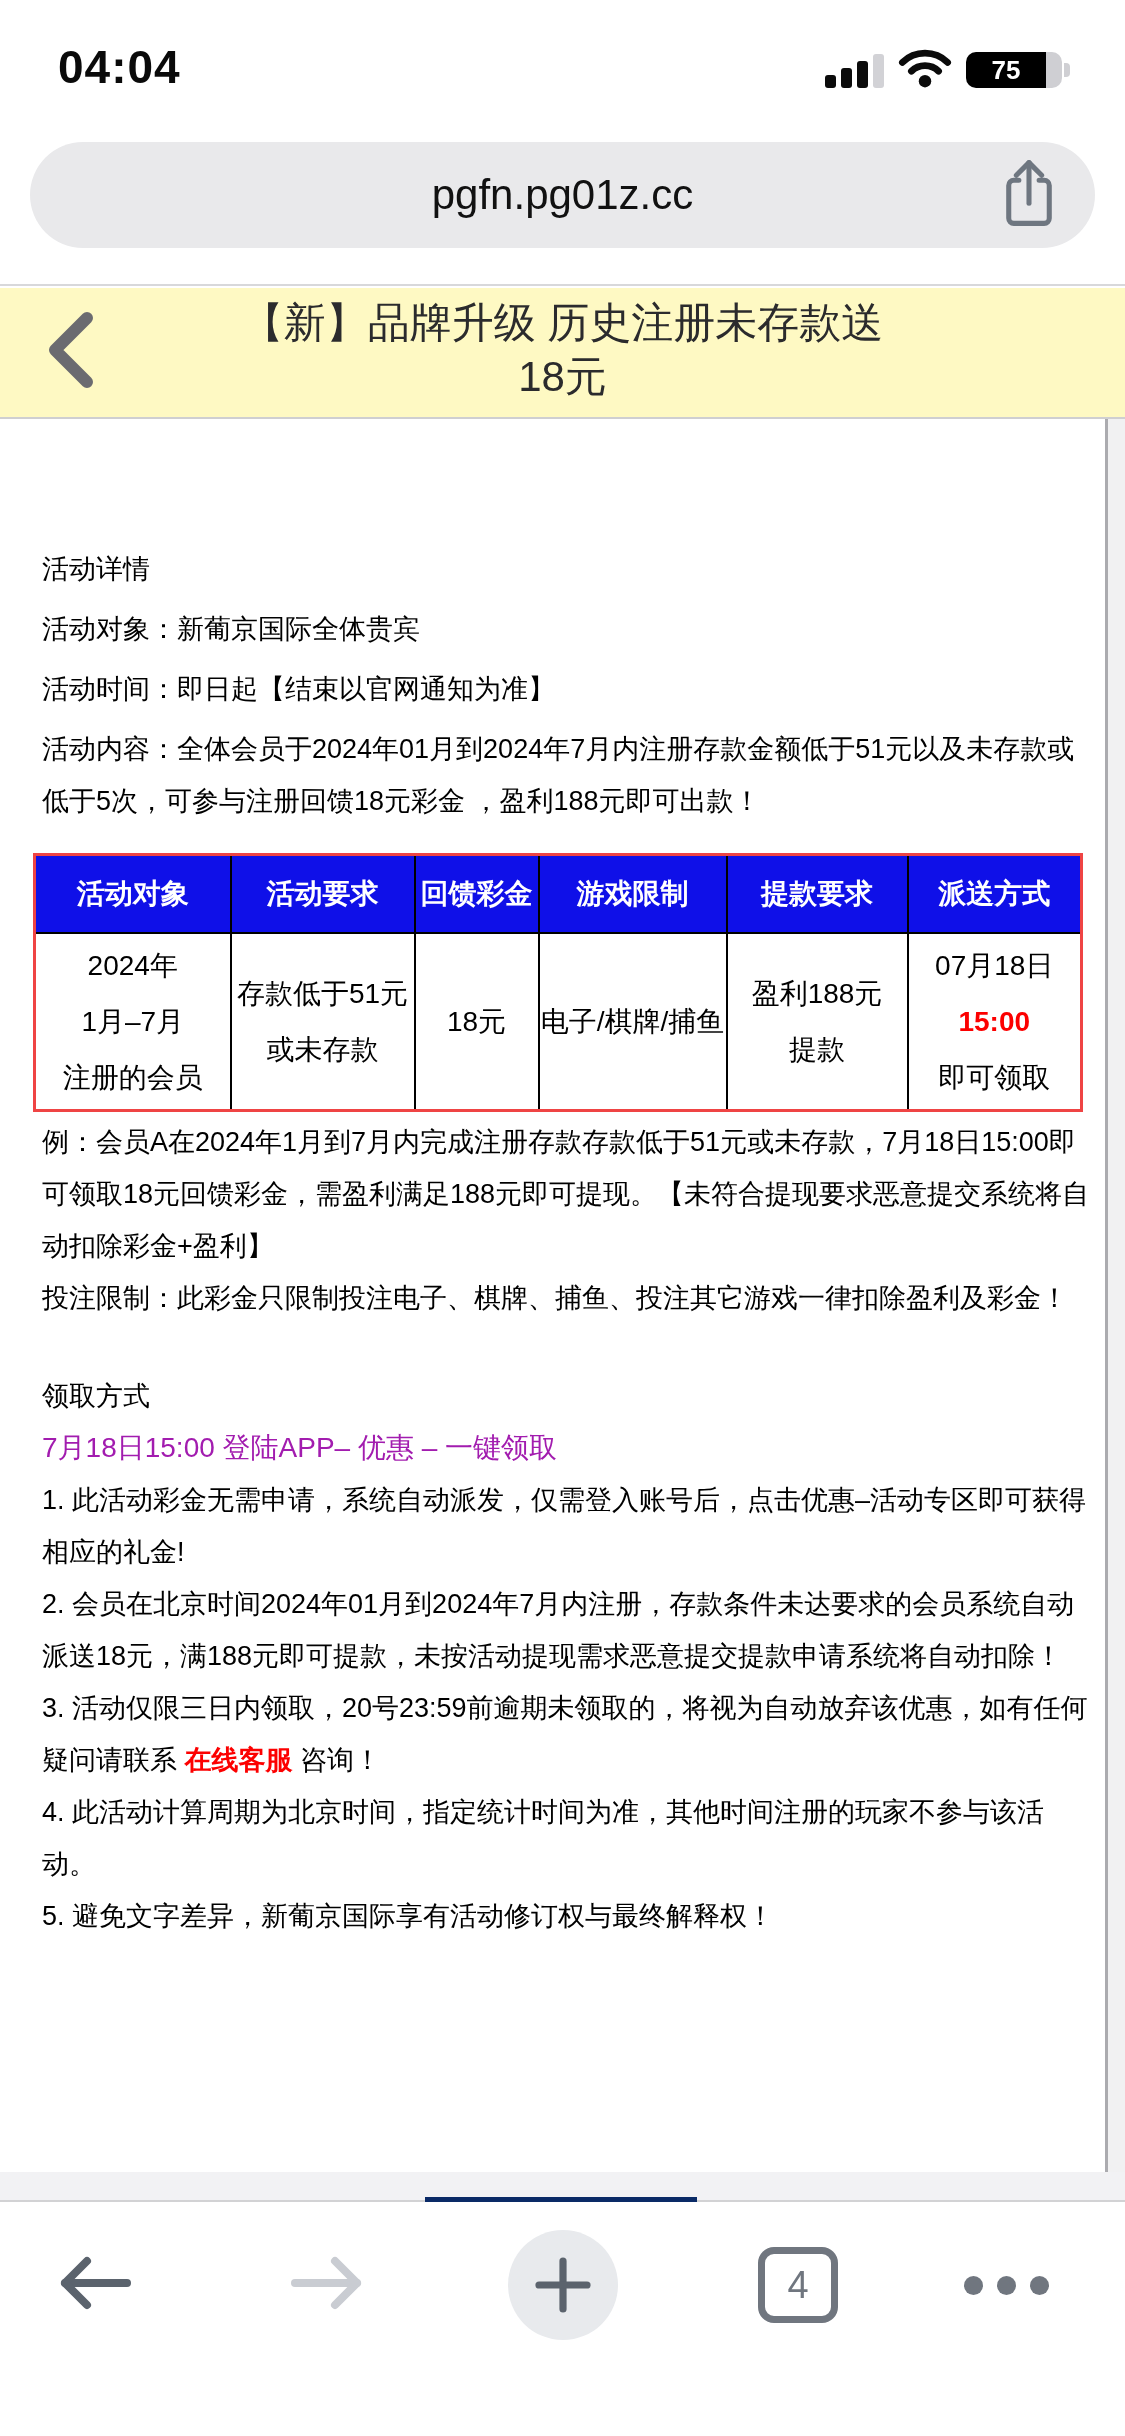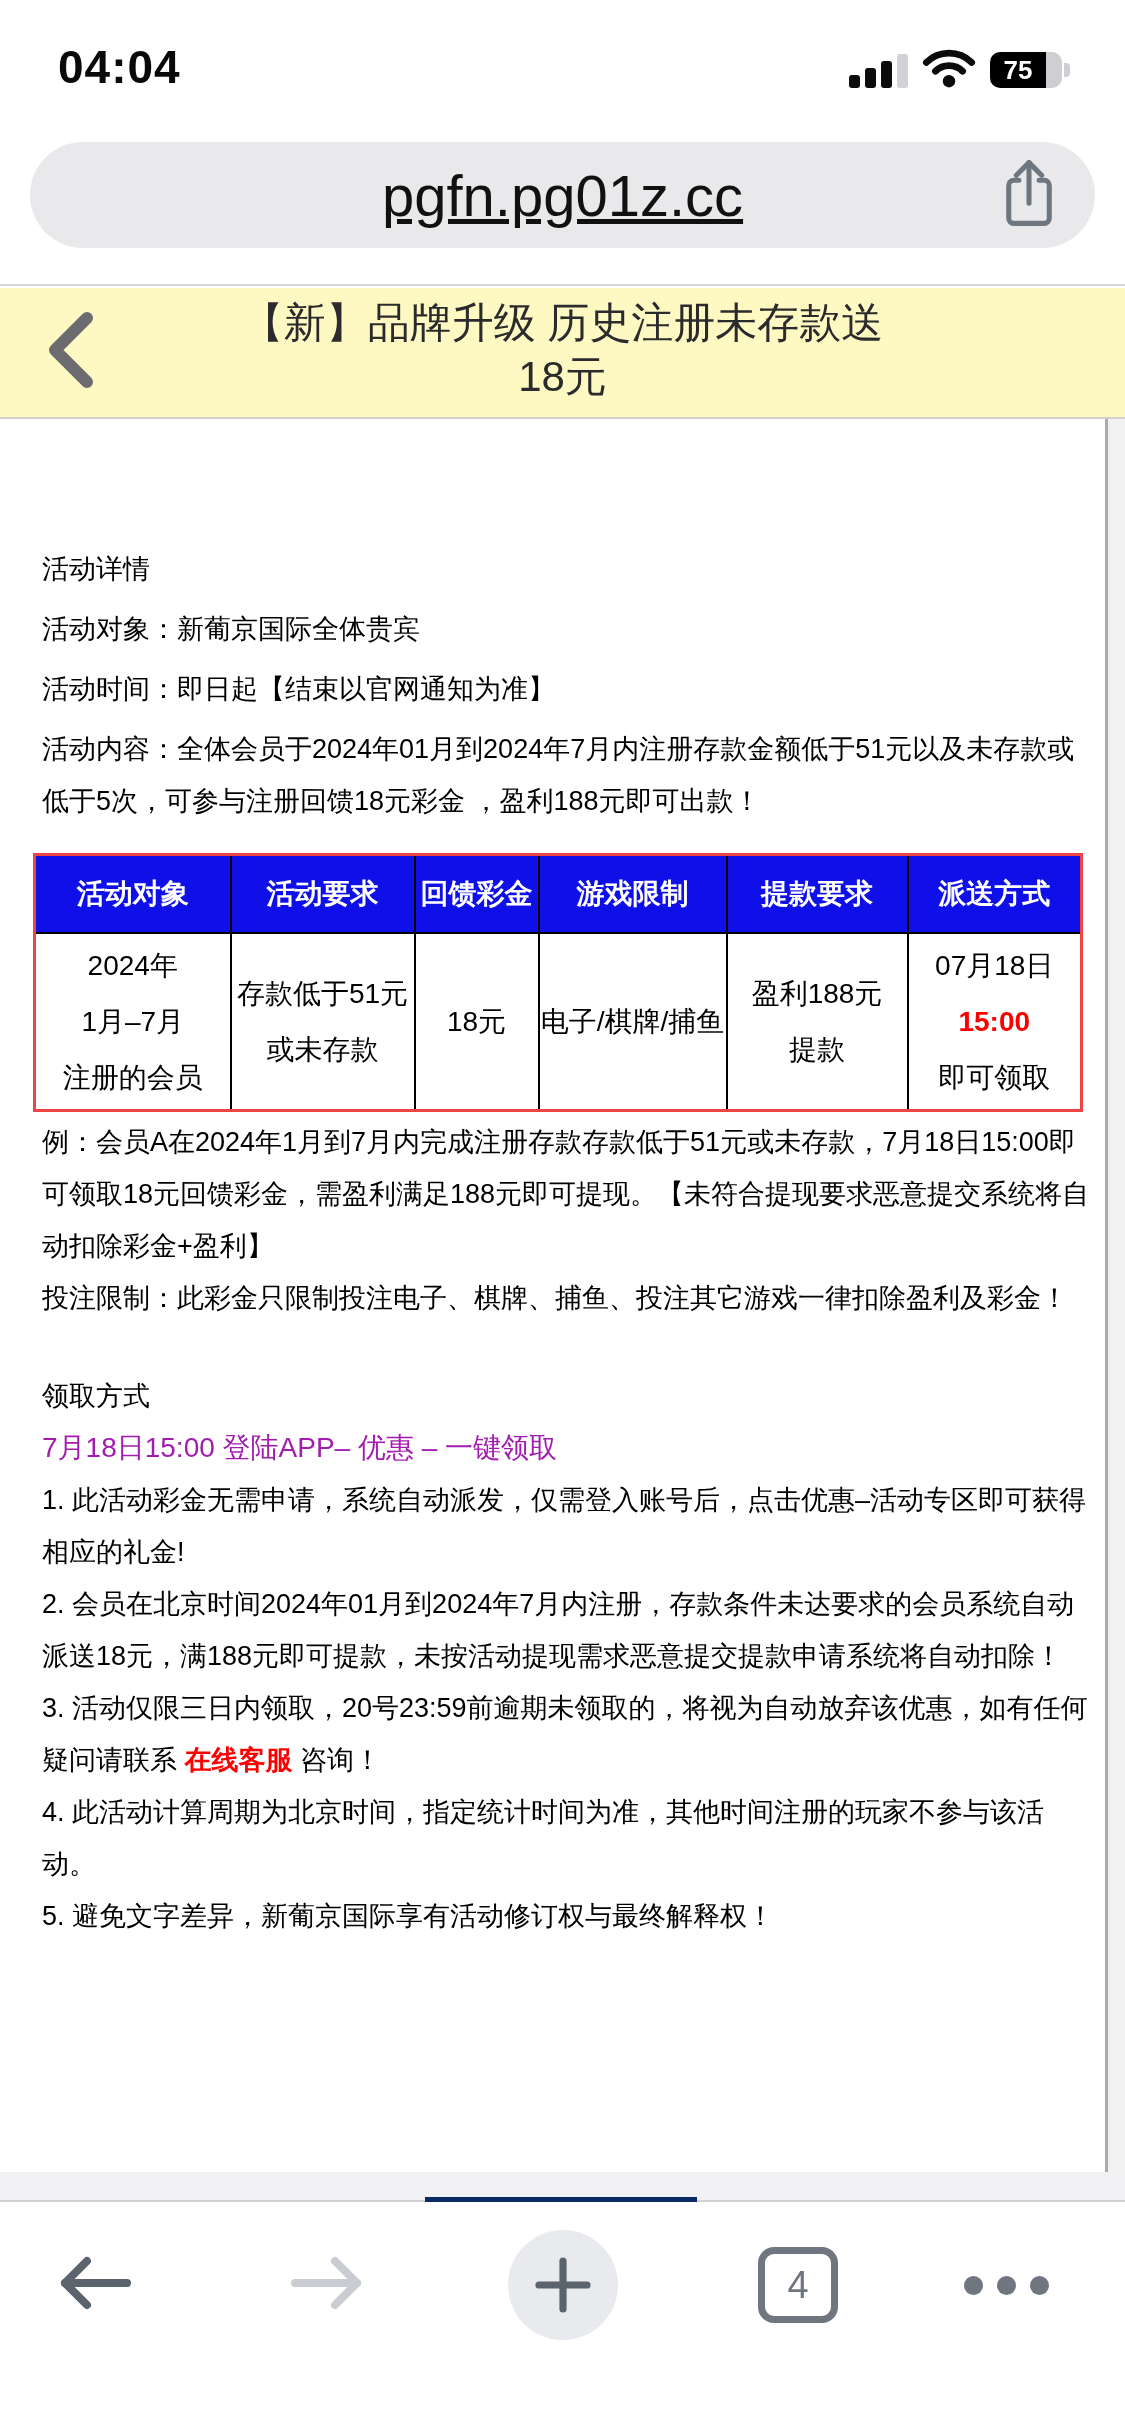--- a/index.html
+++ b/index.html
@@ -9,29 +9,29 @@
   }
   
   .status-bar{position:absolute;left:0;top:0;width:1125px;height:130px;background:#fff;}
   .status-time{position:absolute;left:58px;top:40px;font-size:46px;font-weight:600;letter-spacing:1px;color:#0a0a0a;}
   .status-right{position:absolute;right:55px;top:48px;display:flex;align-items:center;gap:14px;}
   .sig{display:flex;align-items:flex-end;gap:5px;height:36px;}
   .sig i{display:block;width:11px;border-radius:3px;background:#0b0b0b;}
   .sig i.dim{background:#d2d2d6;}
   .battery{position:relative;display:flex;height:36px;align-items:center;}
   .batt-body{display:flex;height:36px;border-radius:10px;overflow:hidden;}
-  .batt-fill{width:56px;height:36px;background:#000;color:#fff;font-size:26px;font-weight:700;
+  .batt-fill{width:80px;height:36px;background:#000;color:#fff;font-size:26px;font-weight:700;
     display:flex;align-items:center;justify-content:center;}
   .batt-rest{width:16px;height:36px;background:#cfcfd3;}
   .batt-cap{width:6px;height:14px;background:#cfcfd3;border-radius:0 4px 4px 0;margin-left:2px;}
   
   .url-row{position:absolute;left:0;top:130px;width:1125px;height:156px;background:#fff;}
   .url-pill{position:absolute;left:30px;top:12px;width:1065px;height:106px;background:#e9e9eb;border-radius:53px;}
   .url-text{position:absolute;left:0;right:0;top:0;bottom:0;display:flex;align-items:center;justify-content:center;
-    font-size:58px;color:#111;text-decoration:underline;}
+    font-size:42px;color:#111;}
   .share-btn{position:absolute;right:28px;top:15px;width:76px;height:76px;display:flex;align-items:center;justify-content:center;}
   .hairline{position:absolute;left:0;width:1125px;height:2px;background:#d8d8da;}
   
   .page-header{position:absolute;left:0;top:288px;width:1125px;height:129px;background:#fef9c3;}
   .back-chevron{position:absolute;left:36px;top:22px;width:70px;height:84px;display:flex;align-items:center;justify-content:center;}
   .page-title{position:absolute;left:160px;right:160px;top:8px;text-align:center;
     font-size:42px;line-height:54px;color:#2b2b2d;}
   
   .content{position:absolute;left:0;top:419px;width:1125px;height:1753px;background:#fff;
     padding:124px 31px 0 42px;box-sizing:border-box;font-size:27px;line-height:52px;color:#000;}

